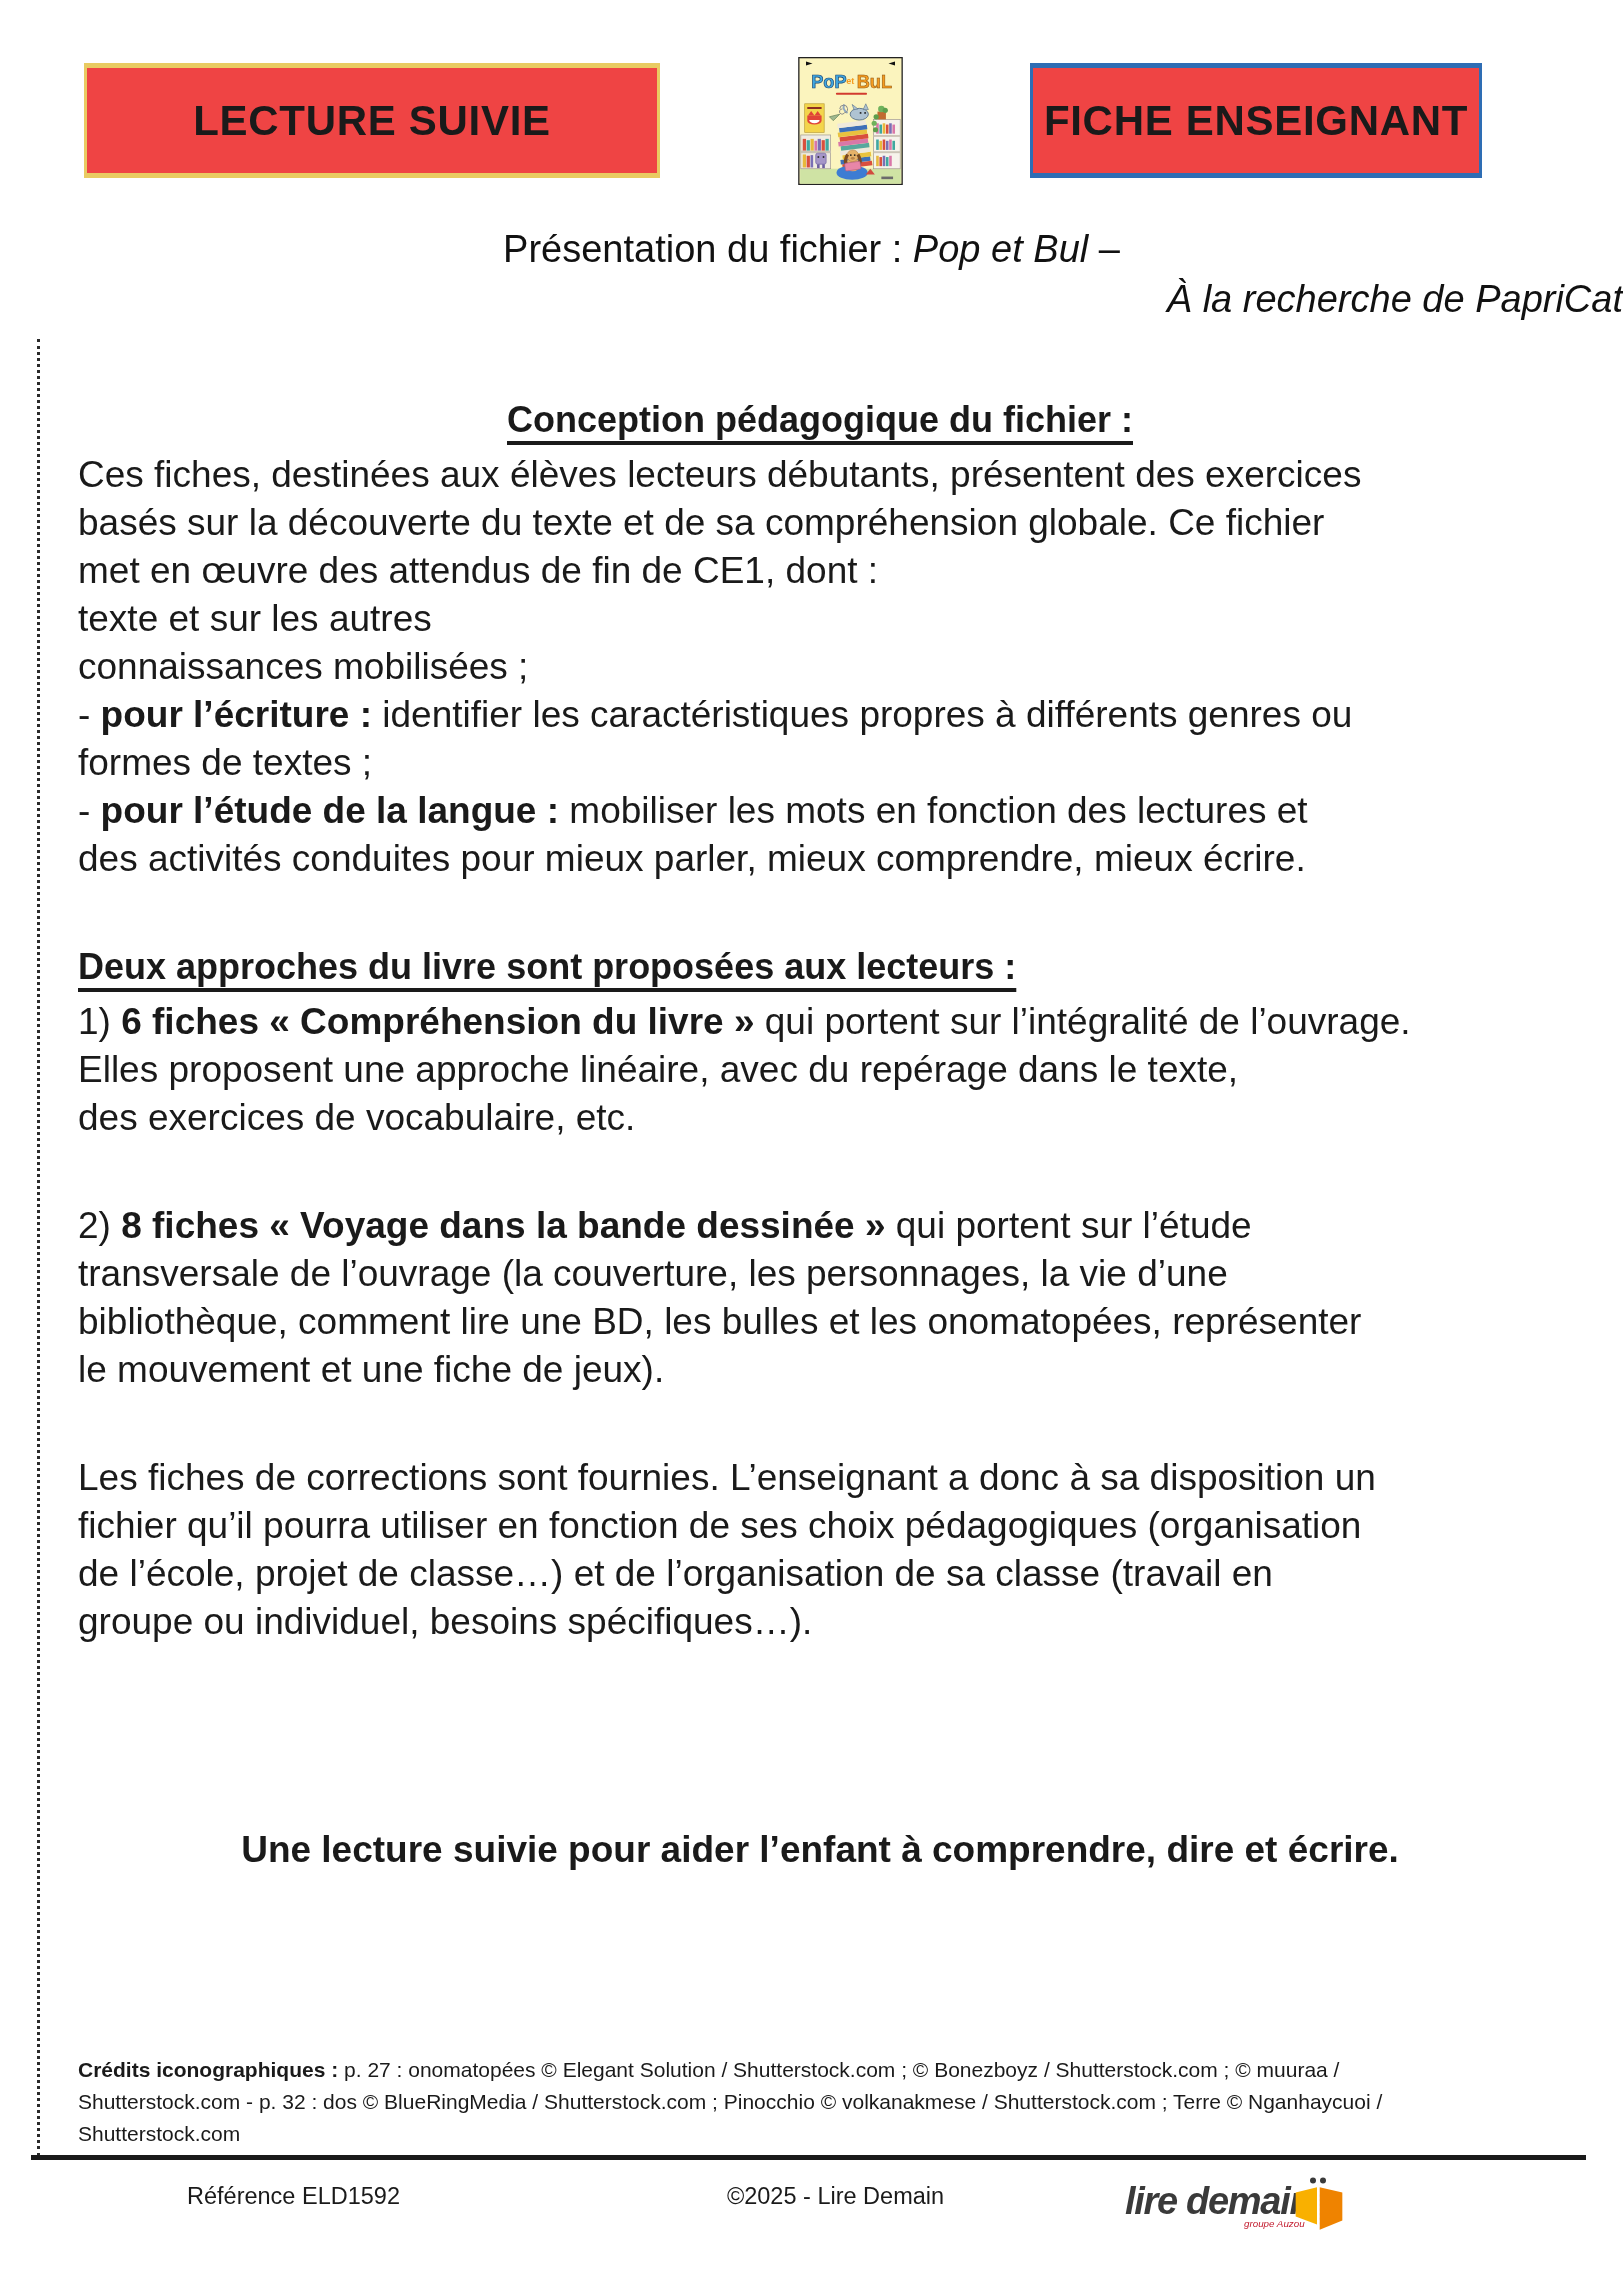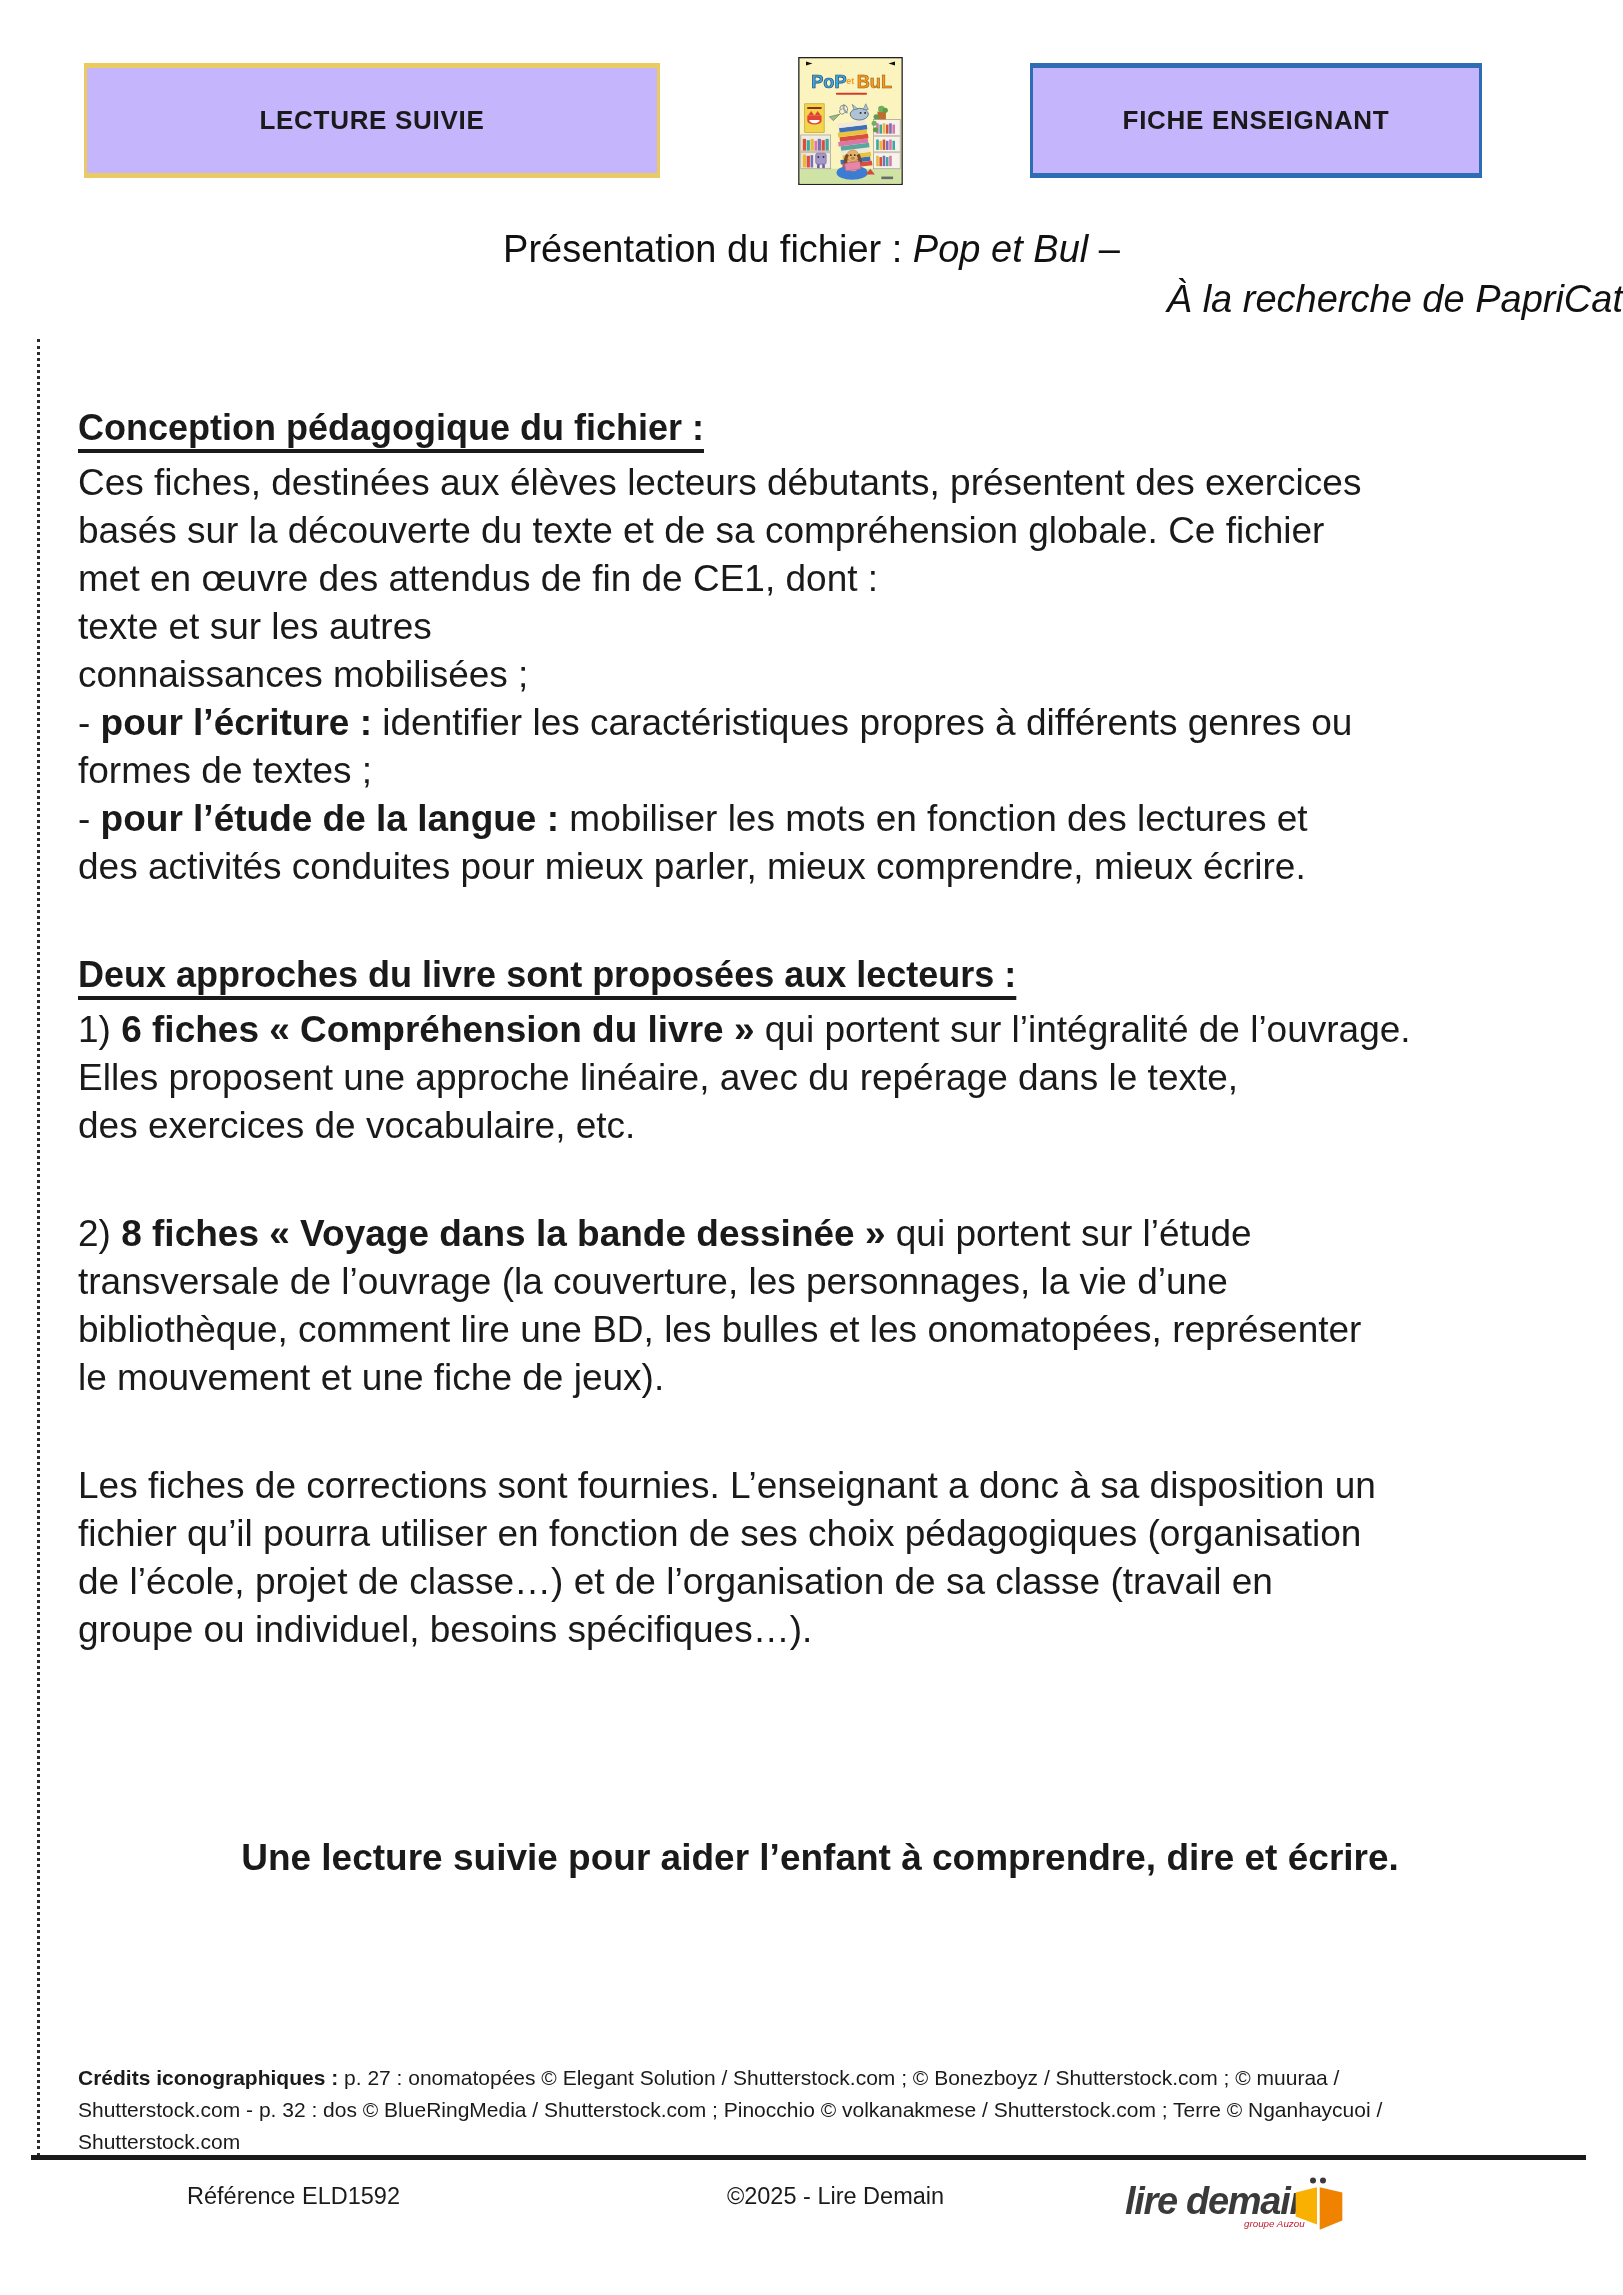--- a/index.html
+++ b/index.html
@@ -3,38 +3,38 @@
 <meta charset="utf-8">
 <style>
   html,body{margin:0;padding:0;}
   body{width:1623px;height:2295px;background:#fff;position:relative;overflow:hidden;
        font-family:"Liberation Sans","DejaVu Sans",sans-serif;color:#1a1a1a;}
   .page{position:absolute;inset:0;}
   .italic{font-style:italic;text-align:right;}
   .bold{font-weight:bold;}
 
   
-  .header-box{position:absolute;top:63px;height:115px;box-sizing:border-box;background:#c4b5fd;
+  .header-box{position:absolute;top:63px;height:115px;box-sizing:border-box;background:#ef4444;
               display:flex;align-items:center;justify-content:center;
-              font-weight:bold;font-size:26px;letter-spacing:0.7px;white-space:nowrap;}
+              font-weight:bold;font-size:42px;letter-spacing:0.7px;white-space:nowrap;}
   .hb-left{left:84px;width:576px;border:solid #E9CB62;border-width:5.9px 3.3px;}
   .hb-right{left:1030px;width:452px;border:solid #2E6DB4;border-width:5.9px 3.3px;}
   .cover{position:absolute;left:798px;top:57px;}
 
   
   .doc-title{position:absolute;left:0;top:224px;width:1623px;text-align:center;
              font-size:38px;line-height:50px;color:#111;}
 
   
   .dotted-border{position:absolute;left:37px;top:339px;height:1817px;width:0;
                  border-left:3.3px dotted #2a2a2a;}
 
   
   .content{position:absolute;left:78px;top:396px;width:1484px;font-size:37px;line-height:48px;}
-  .content>div:first-child{margin-top:8px;}
+  .content>div:first-child{margin-top:0;text-align:center;}
   .b-heading{margin-top:13px;font-size:36px;font-weight:bold;}
   .b-heading .line span{text-decoration:underline;text-decoration-thickness:3.9px;text-underline-offset:9px;}
   .b-para{margin-top:7px;}
   .b-closing{margin-top:13px;text-align:center;font-weight:bold;}
   .b-blank{height:48px;}
   .b-blank+div{margin-top:12px;}
   .b-credits{font-size:21px;line-height:32px;}
 
   
   .footer-line{position:absolute;left:31px;top:2155px;width:1555px;height:4.6px;background:#1a1a1a;}

